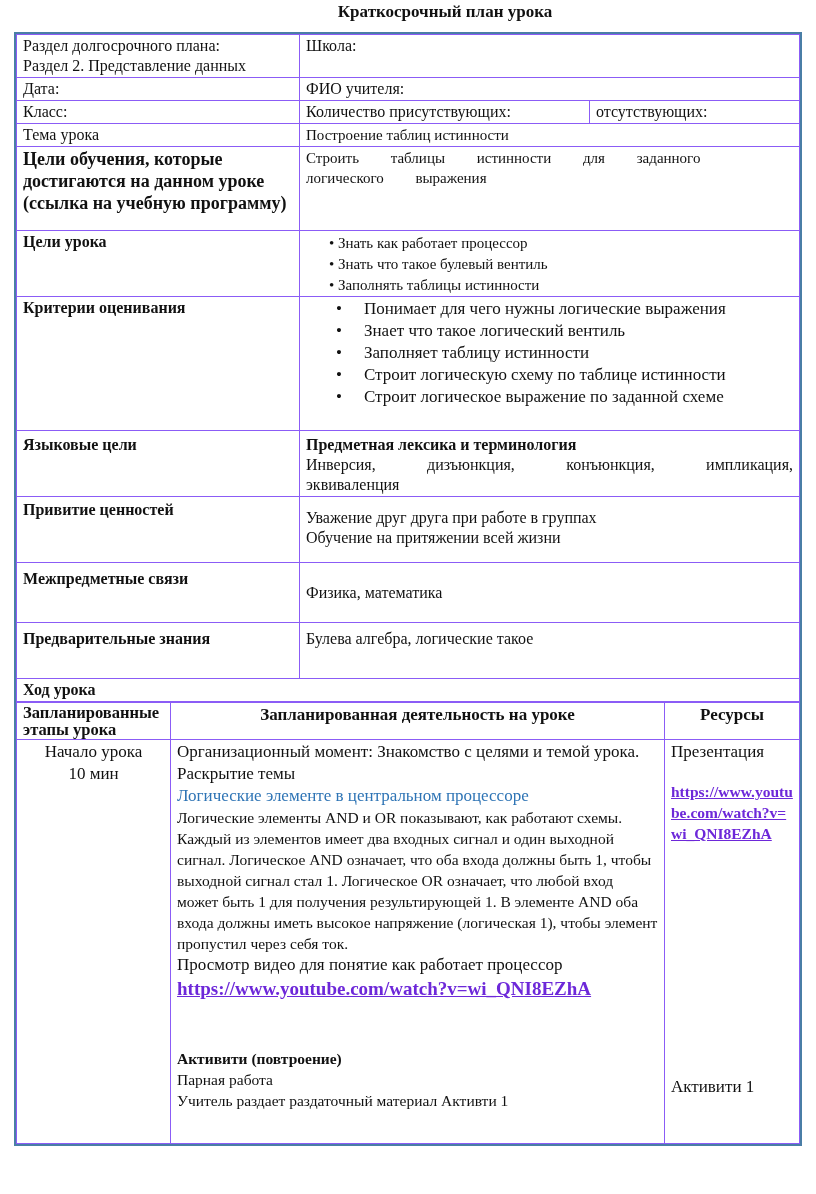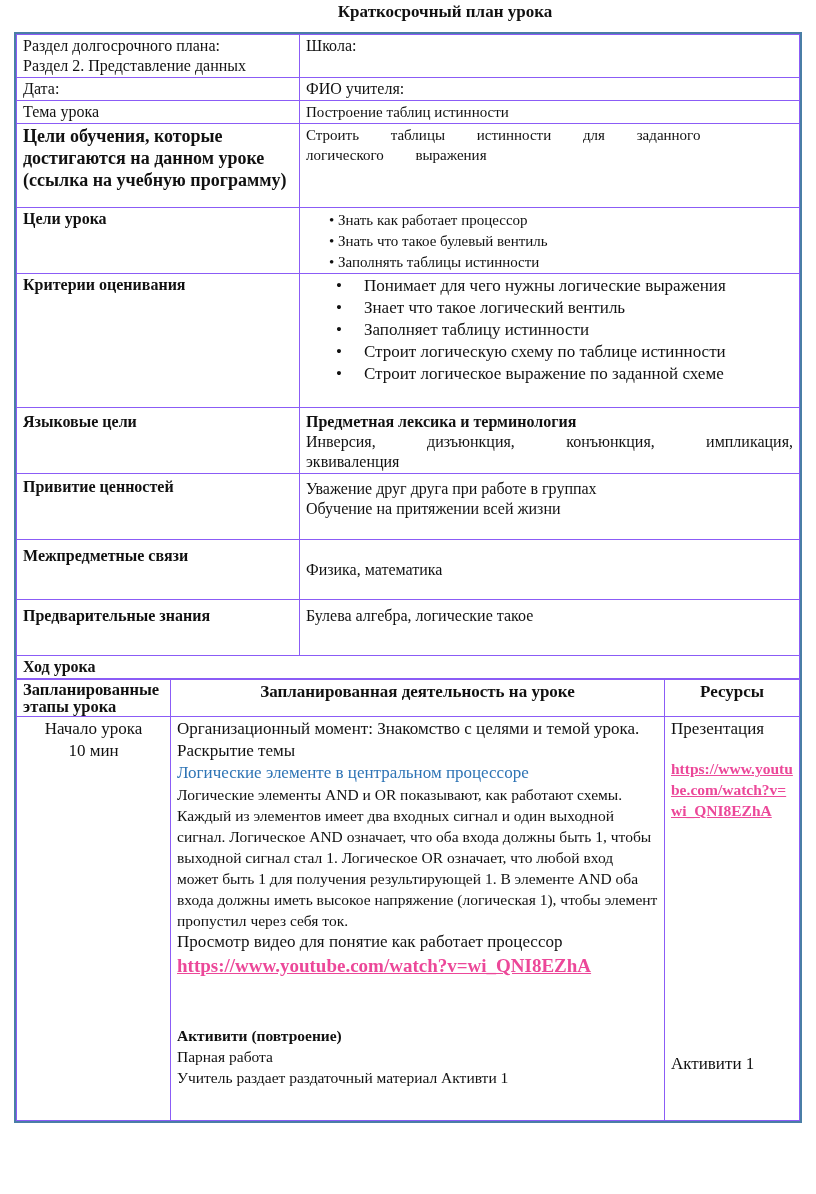--- a/index.html
+++ b/index.html
@@ -16,21 +16,21 @@
   .small { font-size: 15px; line-height: 20px; }
   .just { text-align: justify; text-align-last: justify; }
   ul.dots { margin: 2px 0 0 0; padding-left: 32px; list-style: none; }
   ul.dots li { font-size: 15px; line-height: 21px; position: relative; }
   ul.dots li .bullet { position: absolute; left: -9px; }
   ul.crit { margin: 0; padding-left: 58px; list-style: none; }
   ul.crit li { font-size: 17px; line-height: 22px; position: relative; }
   ul.crit li .bullet { position: absolute; left: -28px; }
   .center { text-align: center; margin-left: 22px; }
   .blue { color: #2e74b5; }
-  .link { font-weight: bold; text-decoration: underline; color: #ec4899; }
+  .link { font-weight: bold; text-decoration: underline; color: #6d28d9; }
   .biglink { font-size: 19px; line-height: 26px; }
   .lesson td { font-size: 17px; line-height: 22px; }
   .lesson .body15 { font-size: 15.5px; line-height: 21px; }
 </style>
 </head>
 <body>
 
 <div class="title">Краткосрочный план урока</div>
 
 <div class="doc">
@@ -46,20 +46,25 @@
         <div>Раздел долгосрочного плана:</div>
         <div>Раздел 2. Представление данных</div>
       </td>
       <td colspan="2">
         <span>Школа:</span>
       </td>
     </tr>
     <tr>
       <td>Дата:</td>
       <td colspan="2">ФИО учителя:</td>
+    </tr>
+    <tr>
+      <td>Класс:</td>
+      <td>Количество присутствующих:</td>
+      <td>отсутствующих:</td>
     </tr>
     <tr>
       <td>Тема урока</td>
       <td colspan="2" class="small">Построение таблиц истинности</td>
     </tr>
     <tr style="height:84px">
       <td class="b" style="font-size:18px;line-height:22px">Цели обучения, которые достигаются на данном  уроке (ссылка на учебную программу)</td>
       <td colspan="2" class="small">
         <span style="word-spacing:28px">Строить таблицы истинности для заданного логического выражения</span>
       </td>
@@ -89,21 +94,21 @@
     <tr>
       <td class="b" style="padding-top:4px">Языковые цели</td>
       <td colspan="2" style="padding-top:4px">
         <div class="b">Предметная лексика и терминология</div>
         <div class="just">Инверсия, дизъюнкция, конъюнкция, импликация,</div>
         <div>эквиваленция</div>
       </td>
     </tr>
     <tr style="height:66px">
       <td class="b" style="padding-top:3px">Привитие ценностей</td>
-      <td colspan="2" style="padding-top:5px">
+      <td colspan="2" style="padding-top:11px">
         <div>Уважение друг друга при работе в группах</div>
         <div>Обучение на притяжении всей жизни</div>
       </td>
     </tr>
     <tr style="height:60px">
       <td class="b" style="padding-top:6px">Межпредметные связи</td>
       <td colspan="2" style="padding-top:20px">Физика, математика</td>
     </tr>
     <tr style="height:56px">
       <td class="b" style="padding-top:6px">Предварительные знания</td>

